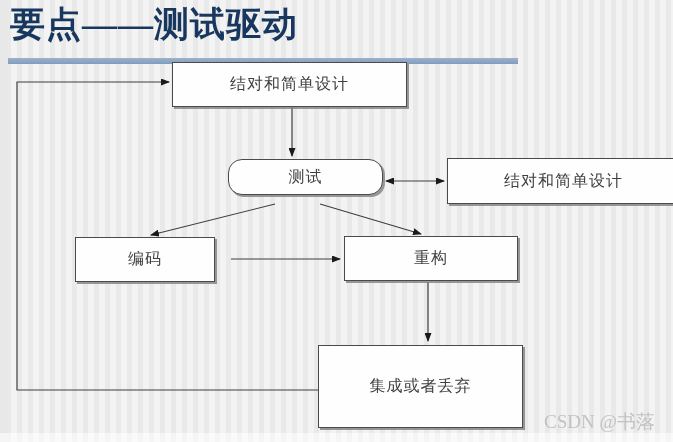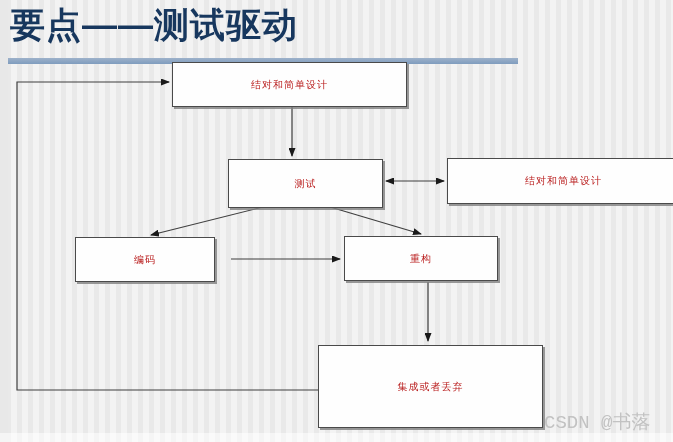--- a/index.html
+++ b/index.html
@@ -15,21 +15,21 @@
     position:absolute;left:0;top:0;width:8px;height:442px;
     background:#e8e8e8;z-index:0;
   }
   .bottom-fade{
     position:absolute;left:0;bottom:0;width:673px;height:9px;
     background:rgba(255,255,255,0.55);z-index:0;
   }
   .slide-title{
     position:absolute;left:10px;top:2px;
     margin:0;z-index:3;
-    font-family:Liberation Sans, sans-serif;
+    font-family:Liberation Serif, serif;
     font-weight:bold;
     font-size:35px;line-height:1.3;
     letter-spacing:1px;
     color:#17375e;
     white-space:nowrap;
     text-align:right;
   }
   .accent-bar{
     position:absolute;left:8px;top:58px;width:510px;height:6px;
     background:linear-gradient(to bottom,#9db1ca,#7f9cbe);
@@ -37,34 +37,34 @@
   }
   .connectors{
     position:absolute;left:0;top:0;z-index:1;
   }
   .node{
     position:absolute;z-index:2;
     background:#fefefe;
     border:1px solid #4a4a4a;
     box-shadow:2px 2px 0 rgba(128,128,128,0.8);
     display:flex;align-items:center;justify-content:center;
-    font-size:10px;color:#b91c1c;
+    font-size:16px;color:#404040;
     letter-spacing:1px;
     box-sizing:border-box;
     text-align:center;
   }
   .node-pair     {left:172px;top:62px;width:235px;height:45px;}
-  .node-test     {left:228px;top:159px;width:155px;height:49px;}
+  .node-test     {left:228px;top:159px;width:155px;height:36px;border-radius:14px;}
   .node-faq      {left:447px;top:158px;width:233px;height:46px;}
   .node-code     {left:75px; top:237px;width:140px;height:45px;}
-  .node-refactor {left:344px;top:236px;width:154px;height:45px;}
-  .node-integrate{left:318px;top:345px;width:225px;height:83px;}
+  .node-refactor {left:344px;top:236px;width:174px;height:45px;}
+  .node-integrate{left:318px;top:345px;width:205px;height:83px;}
   .watermark{
     position:absolute;left:544px;top:409px;z-index:4;
-    font-family:Liberation Mono, monospace;
+    font-family:Liberation Serif, serif;
     font-size:19px;color:#c2c2c2;
     white-space:nowrap;
   }
 </style>
 </head>
 <body>
 
 <div class="slide">
   <div class="left-band"></div>
   <div class="bottom-fade"></div>

